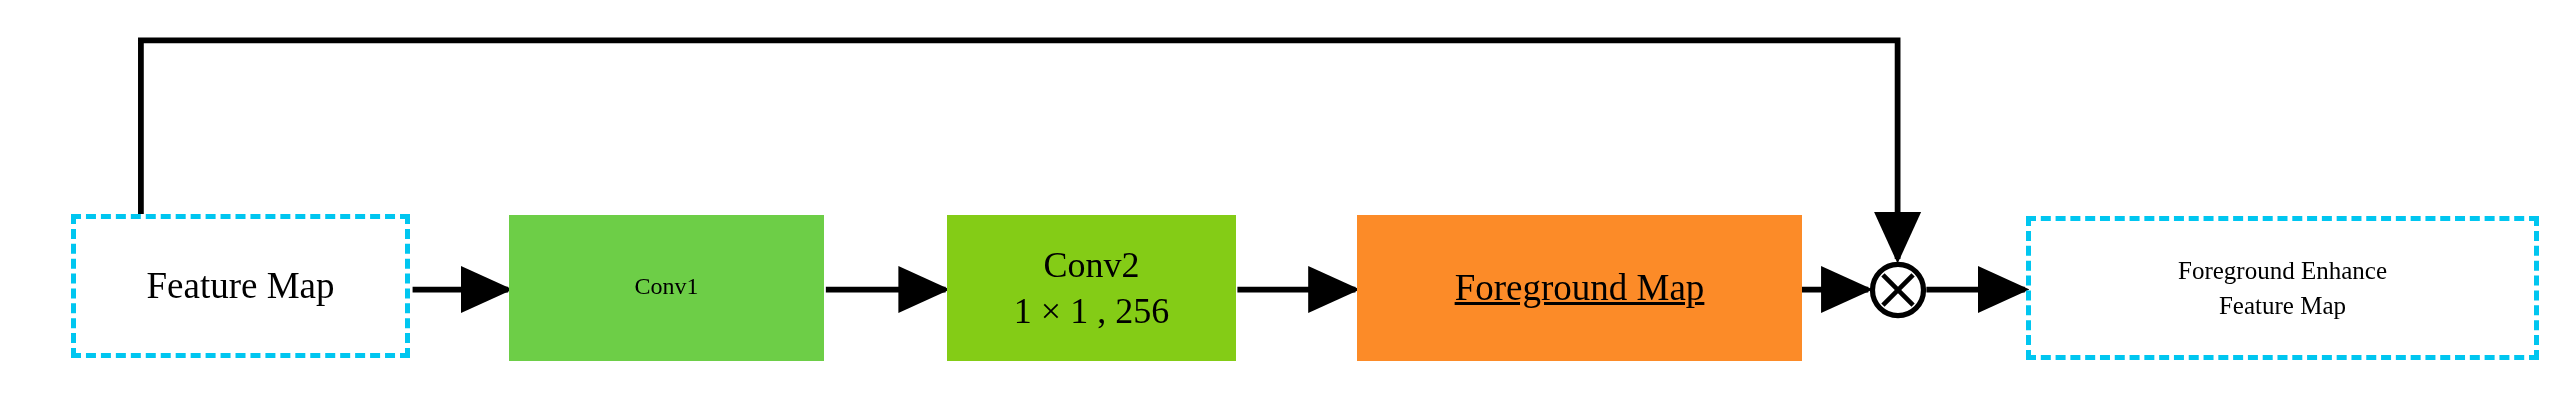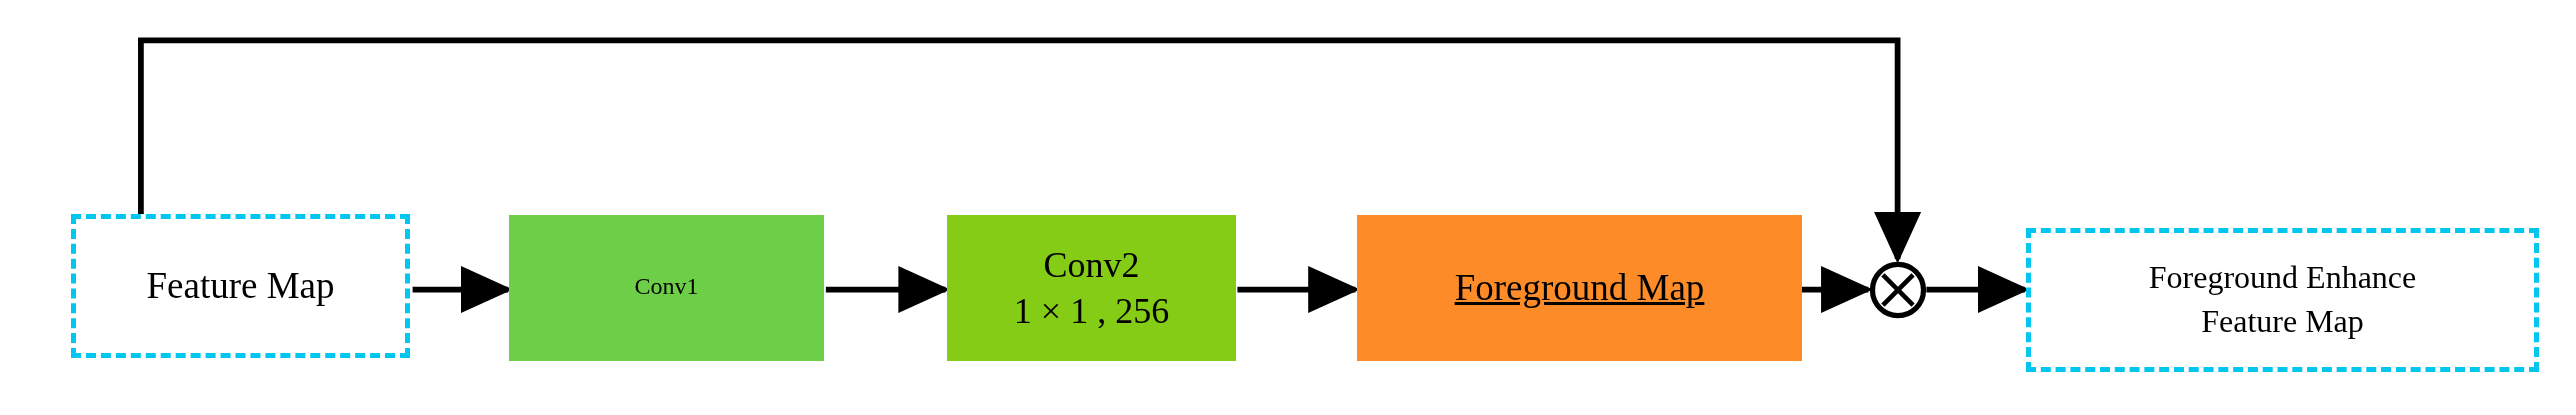--- a/index.html
+++ b/index.html
@@ -68,22 +68,22 @@
   }
   #node-conv2 {
     left: 915px; top: 215px; width: 289px; height: 146px;
     font-size: 36px;
   }
   #node-foreground-map {
     left: 1325px; top: 215px; width: 445px; height: 146px;
     font-size: 37px;
   }
   #node-output {
-    left: 1994px; top: 228px; width: 513px; height: 144px;
-    font-size: 32px;
+    left: 1994px; top: 216px; width: 513px; height: 144px;
+    font-size: 25px;
   }
 
   #node-conv1 .line1, #node-conv2 .line1 { margin-bottom: 3.5px; }
   #node-output .line1 { margin-bottom: 5.8px; }
 
   
   #node-multiply {
     position: absolute;
     left: 1837px;
     top: 261px;

